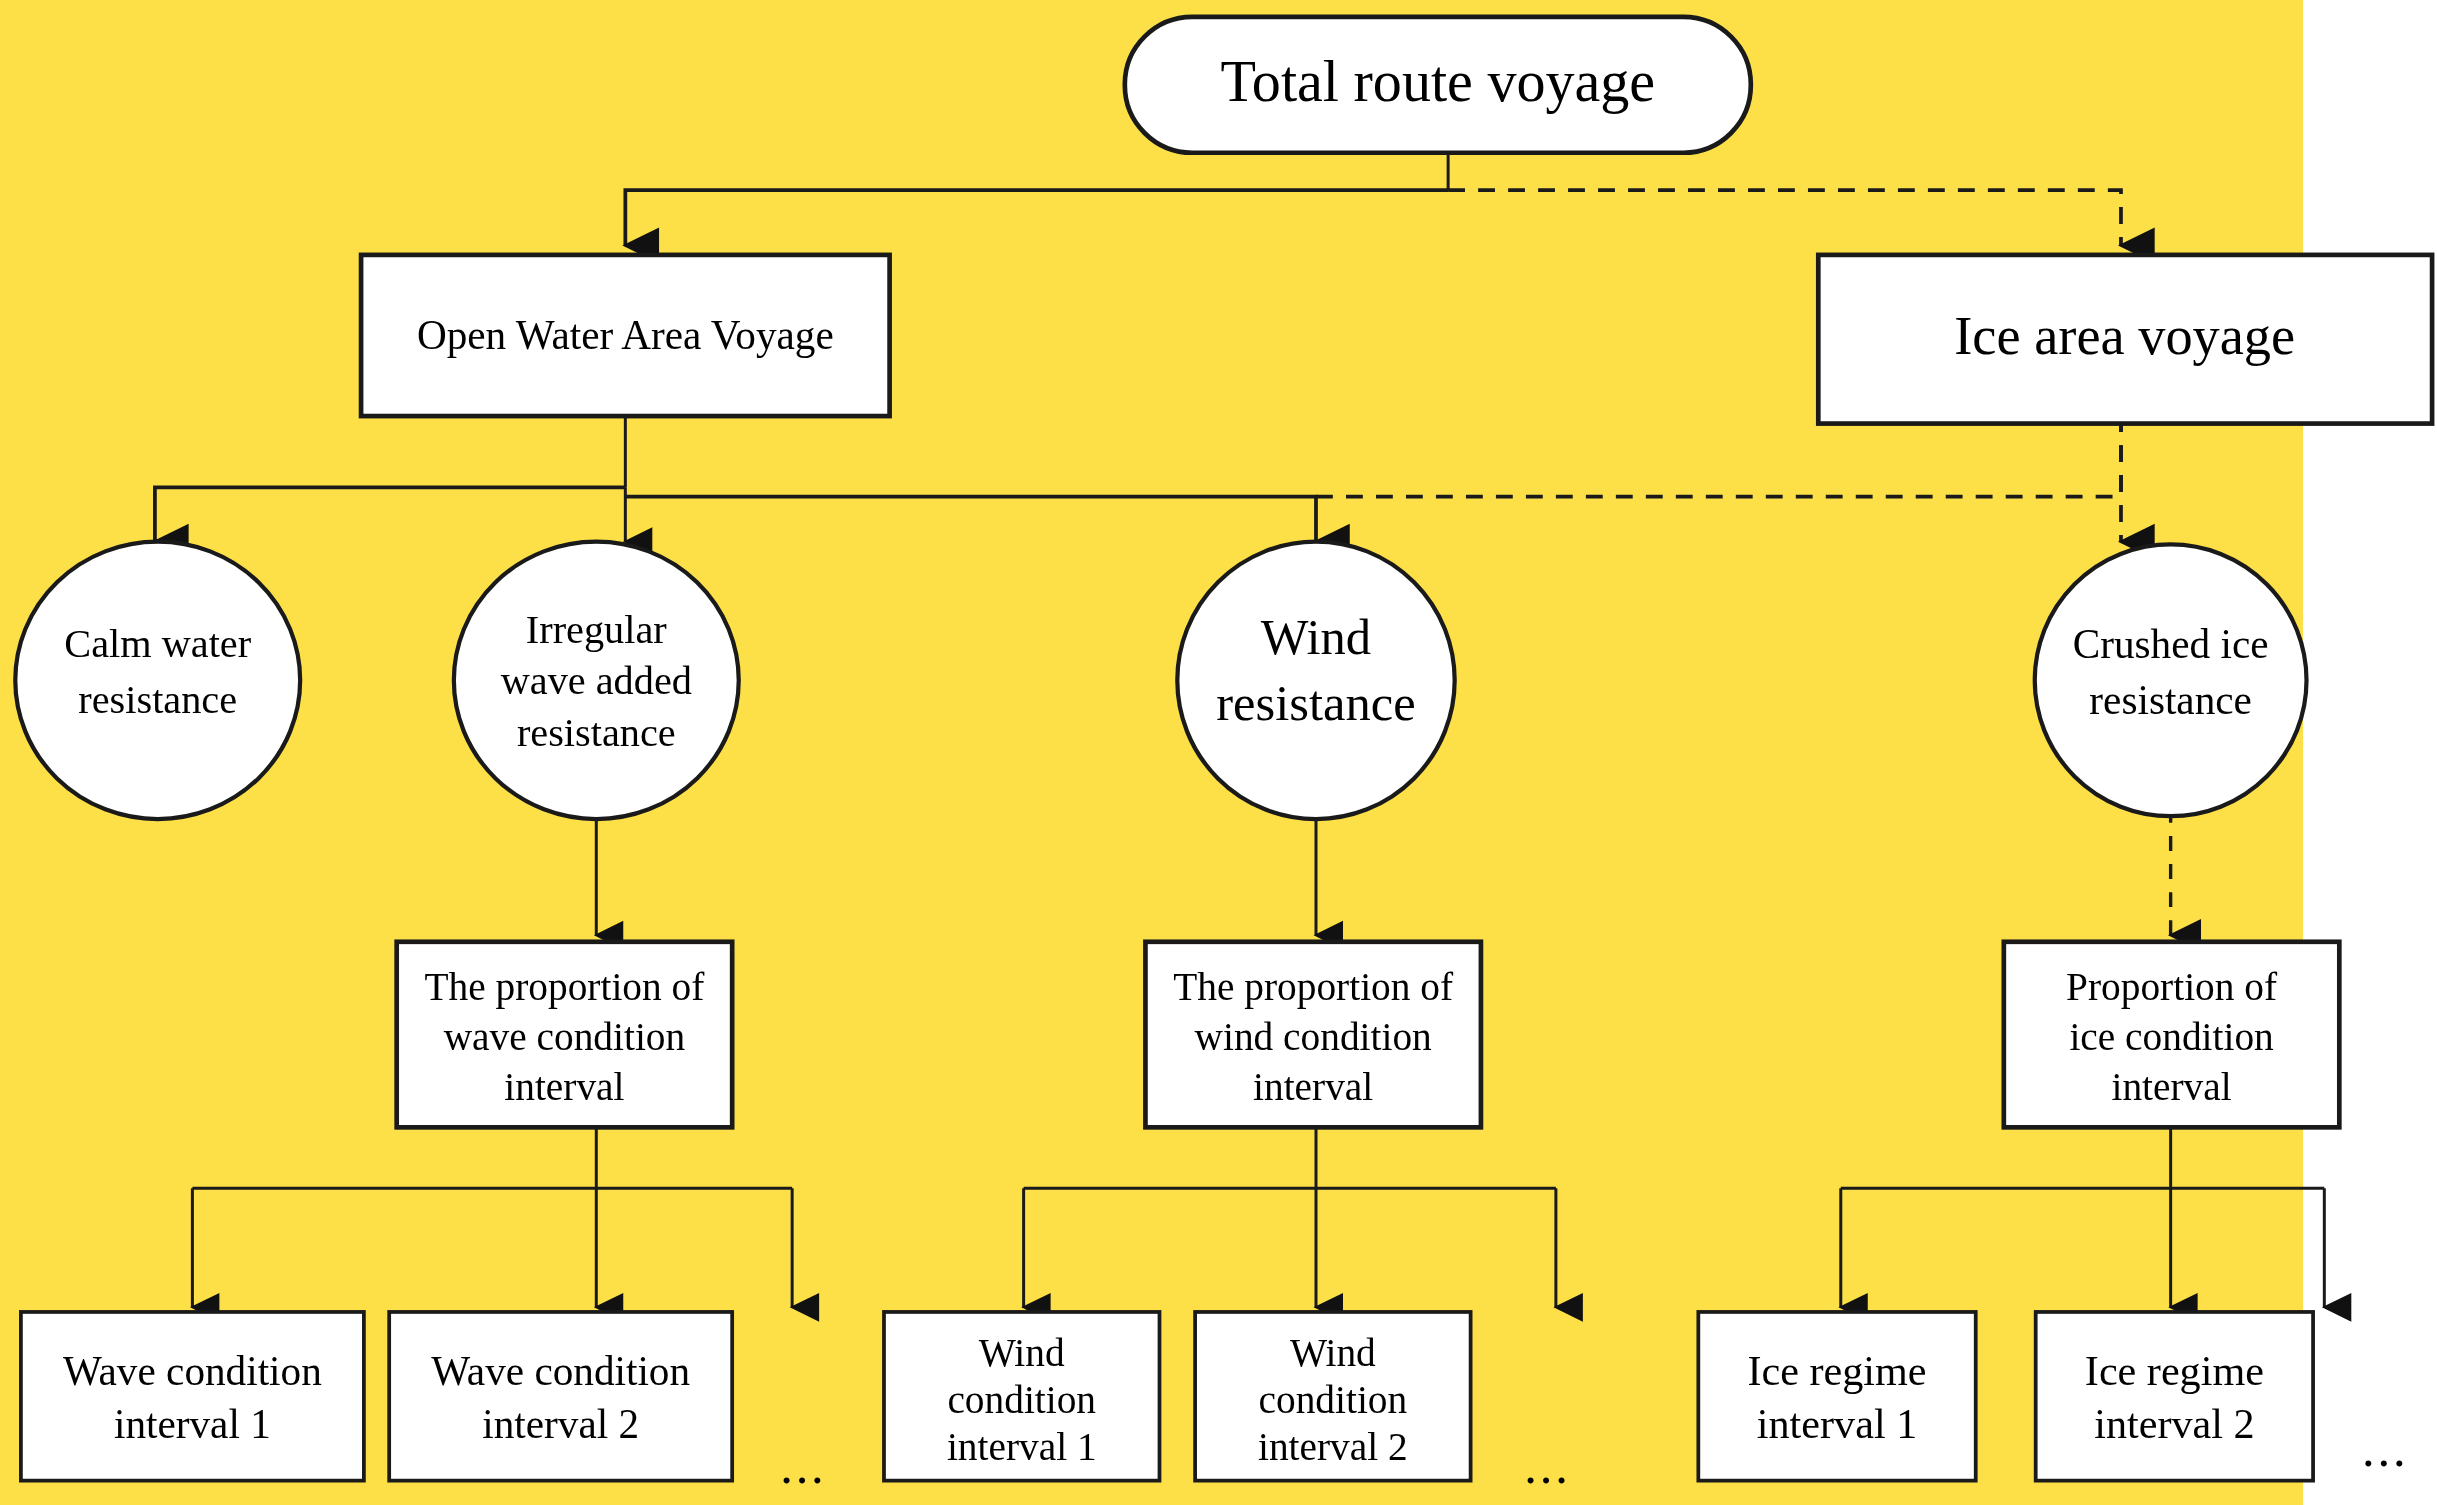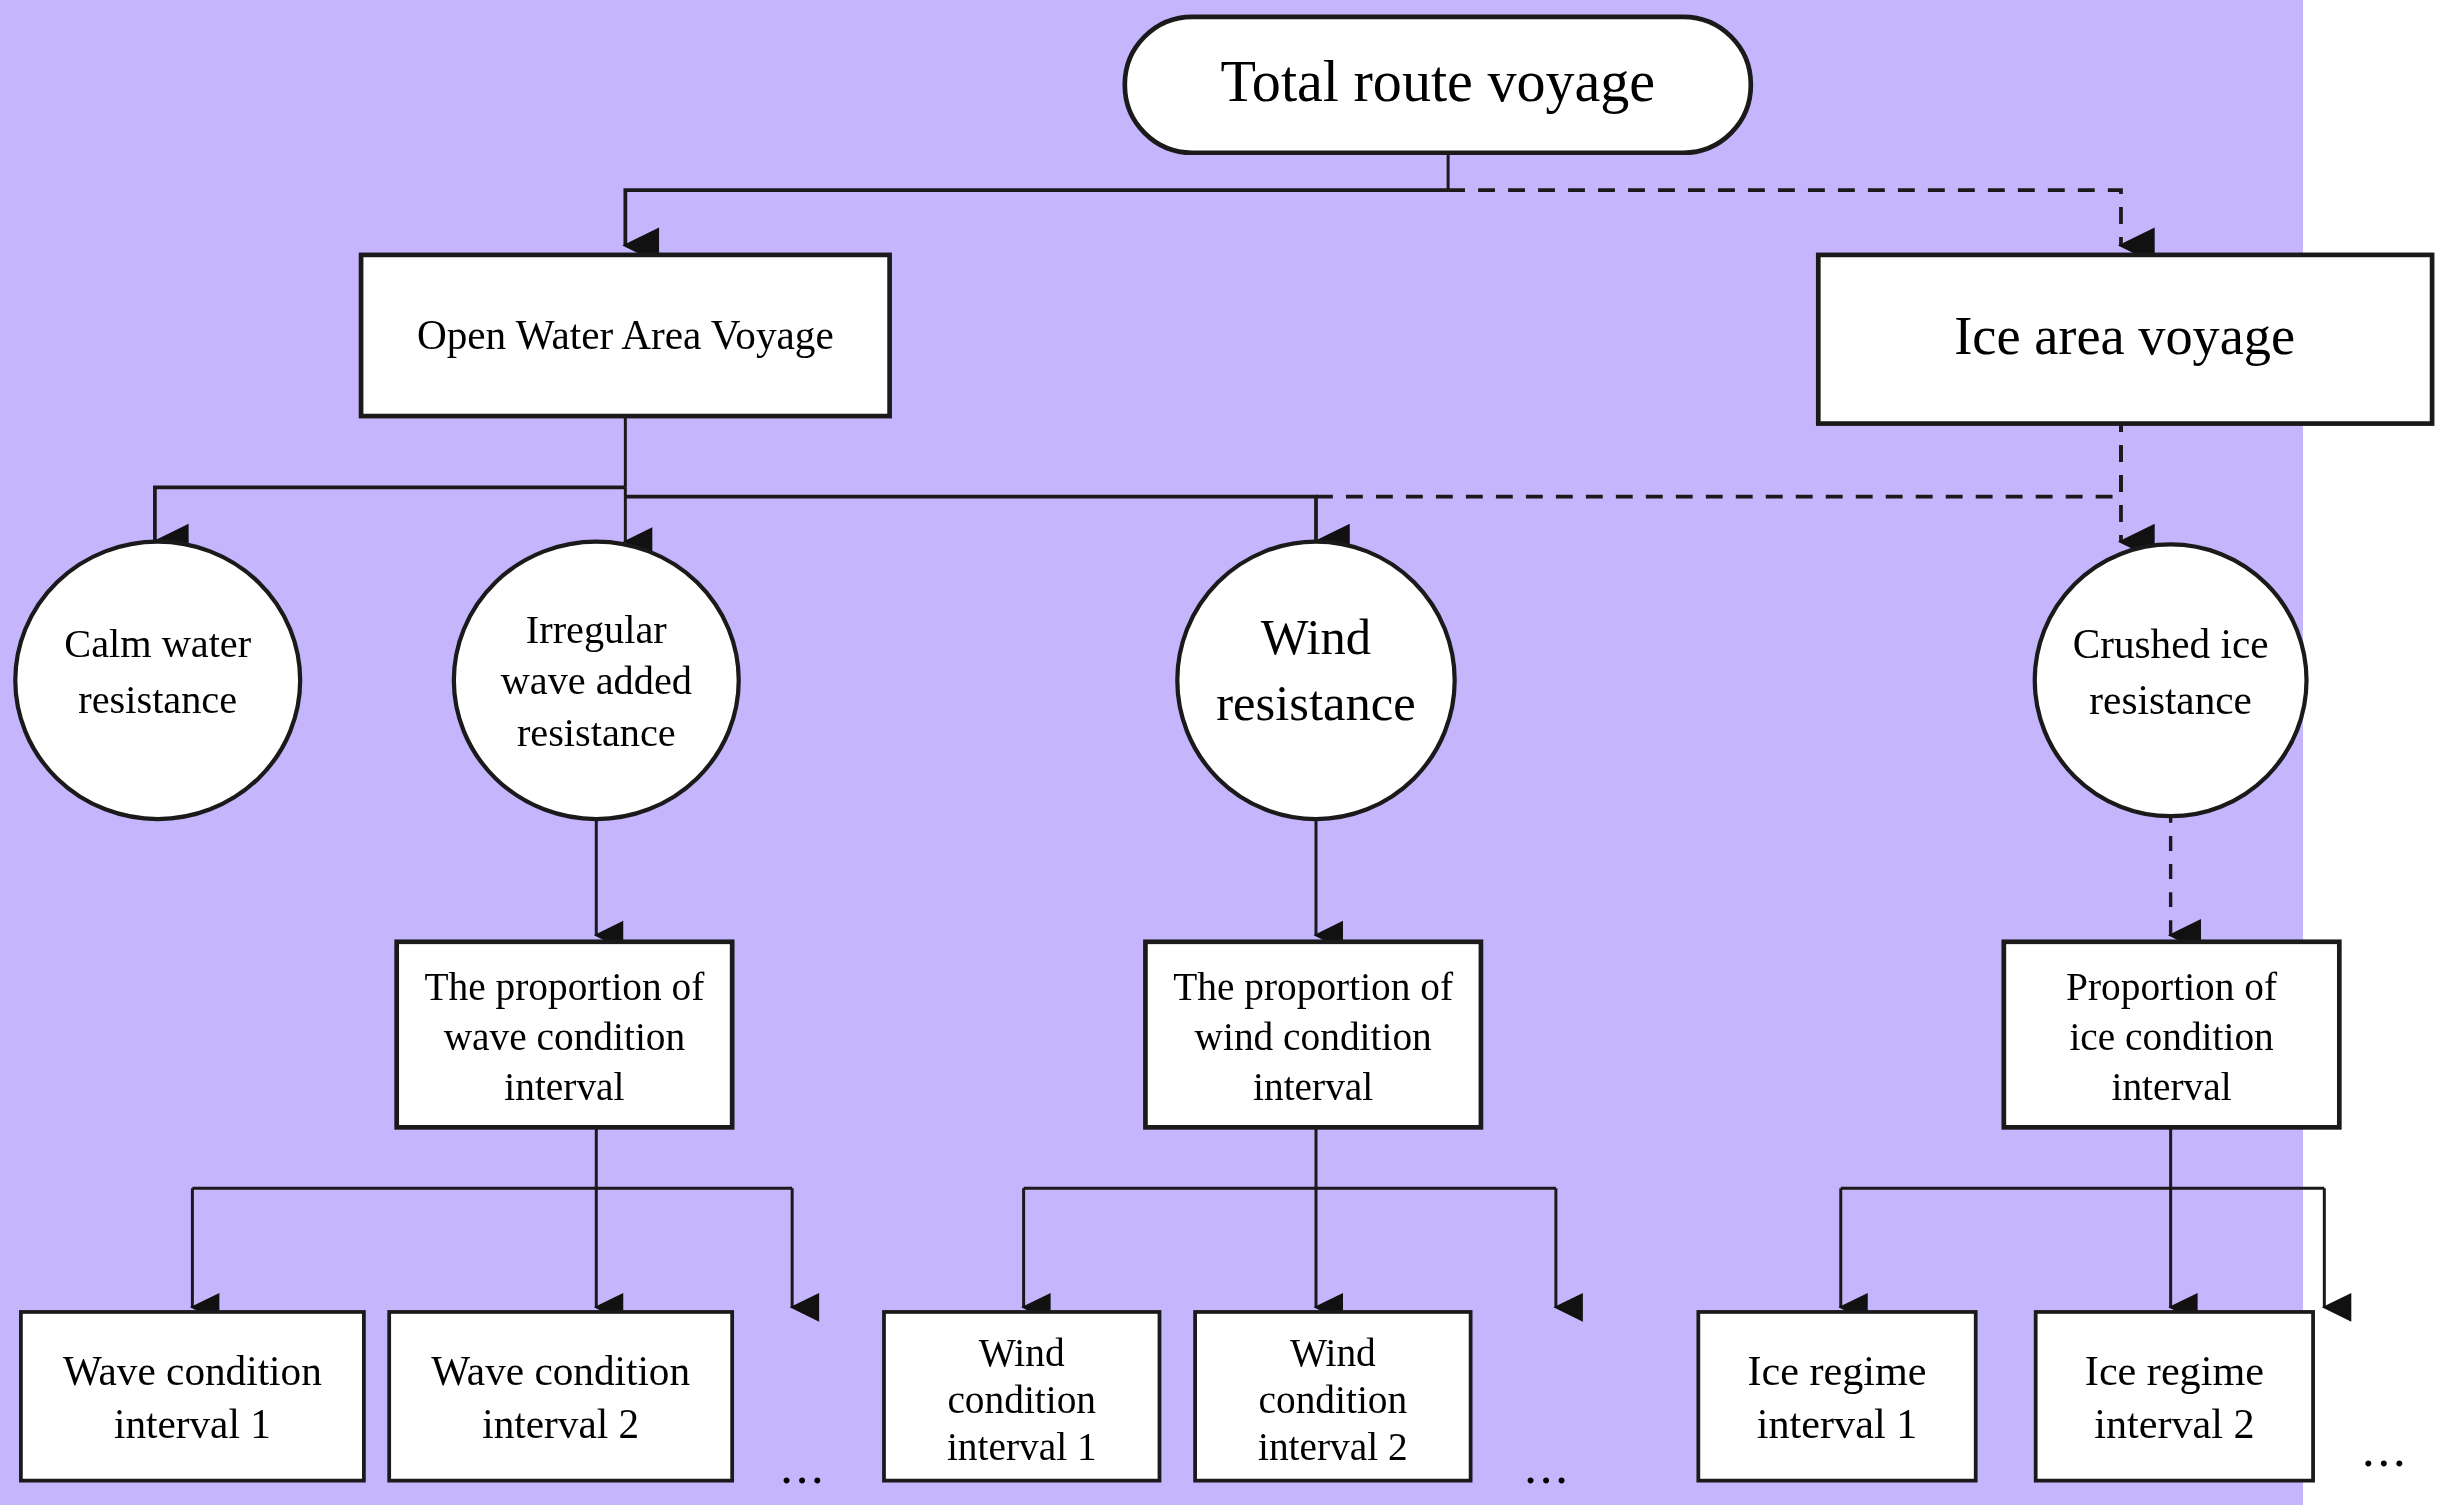--- a/index.html
+++ b/index.html
@@ -2,21 +2,21 @@
 <html style="font-size:15px"><head>
 <meta charset="utf-8">
 <style>
   html,body{margin:0;padding:0;background:#ffffff;}
   body{
     width:2438px;height:1505px;
     font-family:"Liberation Serif","DejaVu Serif",serif;
     color:#000;
     overflow:hidden;
   }
-  #diagram-root{position:relative;width:2303px;height:1505px;background:#c4b5fd;}
+  #diagram-root{position:relative;width:2303px;height:1505px;background:#fde047;}
   svg#flow{position:absolute;left:0;top:0;width:2438px;height:1505px;}
   .node-text{
     font-family:"Liberation Serif","DejaVu Serif",serif;
     fill:#000;
     text-anchor:middle;
     dominant-baseline:middle;
   }
   .shape{fill:#ffffff;stroke:#1a1a1a;}
   .box{stroke-width:5;}
   .box-thin{stroke-width:4;}

